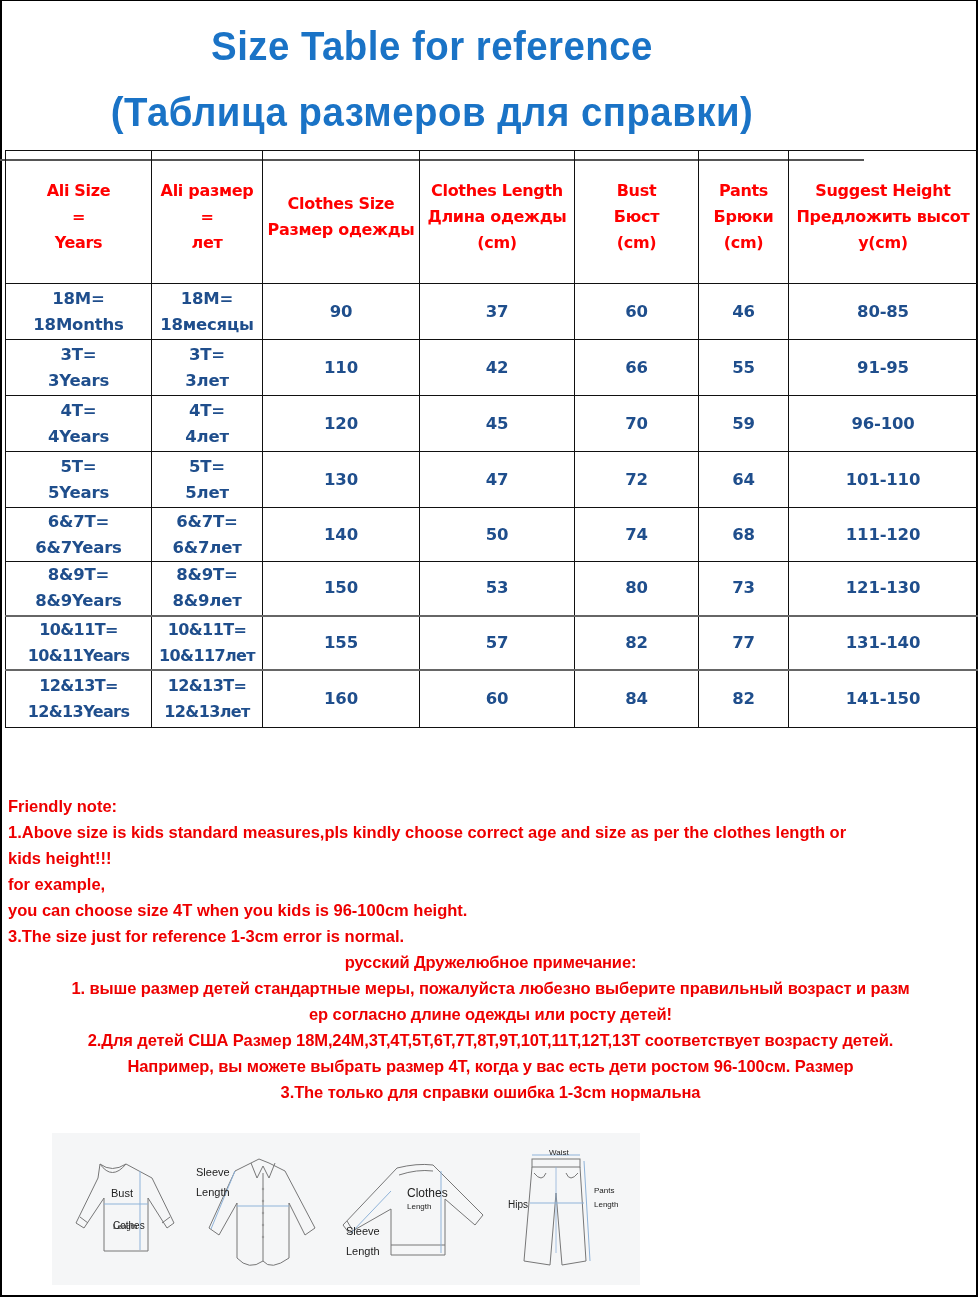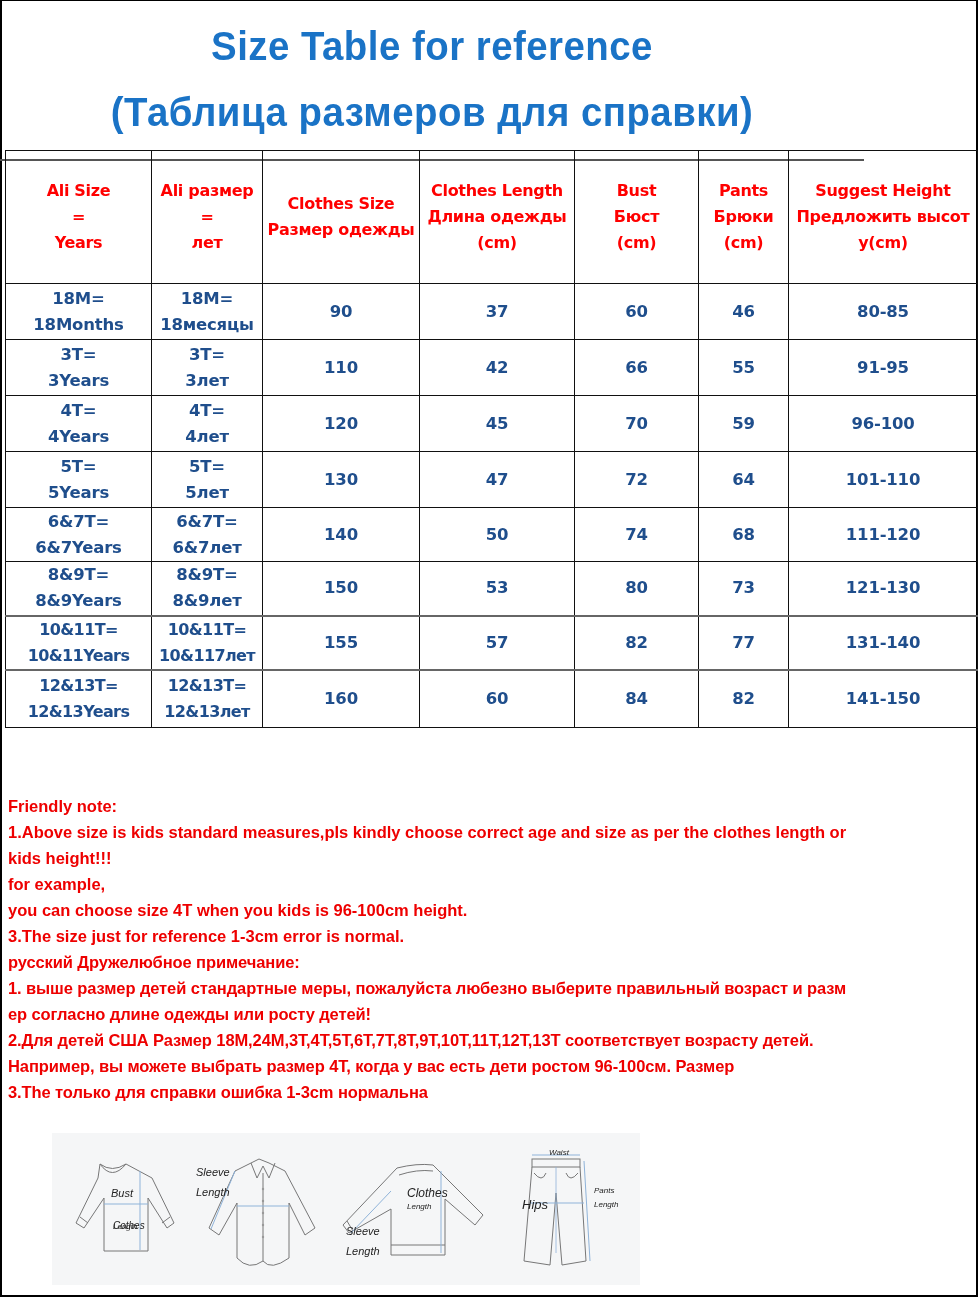--- a/index.html
+++ b/index.html
@@ -65,29 +65,29 @@
 
     .notes {
       position: absolute; left: 8px; top: 793px; width: 965px;
       color: #ee0000;
       font-weight: bold;
       font-size: 16.5px;
       line-height: 26px;
       font-family: "Liberation Sans", sans-serif;
     }
     .notes .note-line { white-space: nowrap; display: block; }
-    .notes .ru { font-size: 16.5px; letter-spacing: -0.1px; }
+    .notes .ru { font-size: 16.5px; letter-spacing: -0.1px; text-align: center; }
 
     .diagram-strip {
       position: absolute; left: 52px; top: 1133px; width: 588px; height: 152px;
       background: #f5f6f7;
       display: flex;
     }
     .diagram {
-      position: relative; height: 152px; font-style: italic;
+      position: relative; height: 152px;
     }
     .diagram svg { position: absolute; left: 0; top: 0; }
     .diag-label {
       position: absolute; color: #222; font-size: 10px; line-height: 12px;
       font-family: "Liberation Sans", sans-serif;
     }
     .diag-label.big { font-size: 11px; line-height: 20px; text-align: right; }
   </style>
 </head>
 <body>
@@ -349,17 +349,17 @@
         <path d="M30 34 L22 128 L48 132 L54 60 L60 132 L84 128 L78 34"></path>
         <path d="M32 40 Q40 50 44 40"></path>
         <path d="M64 40 Q68 50 76 40"></path>
       </g>
       <line x1="30" y1="22" x2="78" y2="22" stroke="#8fb3d9" stroke-width="1"></line>
       <line x1="28" y1="70" x2="82" y2="70" stroke="#8fb3d9" stroke-width="1"></line>
       <line x1="82" y1="28" x2="88" y2="128" stroke="#8fb3d9" stroke-width="1"></line>
       <line x1="54" y1="34" x2="54" y2="120" stroke="#8fb3d9" stroke-width="0.8"></line>
     </svg>
     <span class="diag-label" style="left:47px;top:14px;font-size:8px">Waist</span>
-    <span class="diag-label" style="left:20px;top:66px;font-size:13px">Hips</span>
+    <span class="diag-label" style="left:6px;top:66px;font-size:10px">Hips</span>
     <span class="diag-label" style="left:92px;top:52px;font-size:8px">Pants</span>
     <span class="diag-label" style="left:92px;top:66px;font-size:8px">Length</span>
   </div>
 </div>
 
 </body></html>

